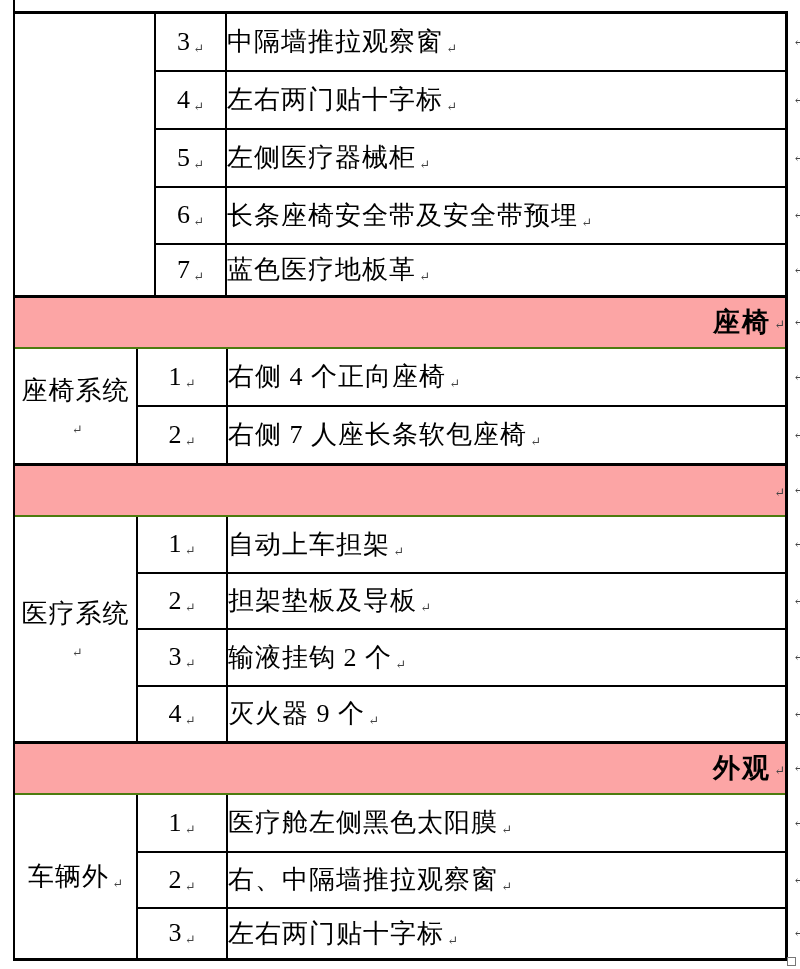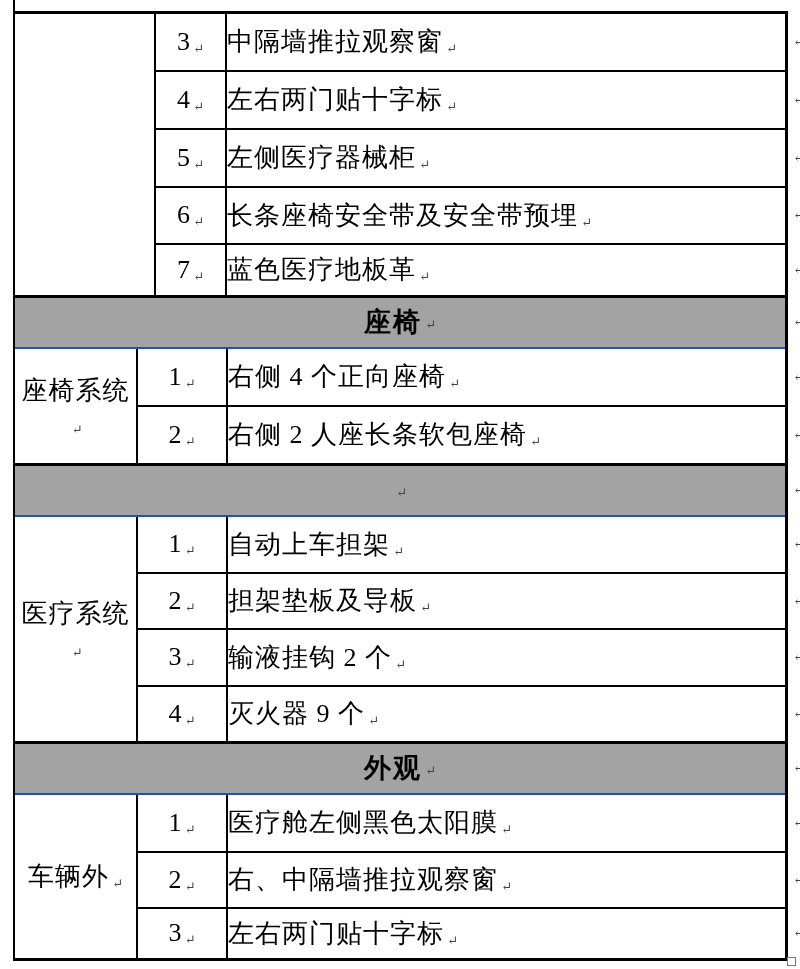--- a/index.html
+++ b/index.html
@@ -34,23 +34,23 @@
   .sec1 tr:nth-child(5){height:51px}
   .sec2 tr{height:57px}
   .sec3 tr{height:56px}
   .sec3 tr:nth-child(3){height:57px}
   .sec3 tr:nth-child(4){height:55px}
   .sec4 tr{height:57px}
   .sec4 tr:nth-child(2){height:56px}
   .sec4 tr:nth-child(3){height:50px}
 
   .hdr{
-    height:49px;background:#a3a3a3;
-    border-top:3px solid #000;border-bottom:2px solid #1d4ed8;
-    display:flex;align-items:center;justify-content:center;
+    height:49px;background:#fca5a5;
+    border-top:3px solid #000;border-bottom:2px solid #4d7c0f;
+    display:flex;align-items:center;justify-content:flex-end;
     font-weight:bold;font-size:27px;letter-spacing:2px;position:relative;
   }
   td.no{text-align:center;font-size:26px;}
   td.desc{font-size:26px;padding-left:8px;letter-spacing:1px;}
   td.cat{text-align:center;font-size:26px;letter-spacing:1px;}
 
   .mark{
     font-size:13px;color:#444;margin-left:3px;letter-spacing:0;
     position:relative;top:3px;font-weight:normal;
   }
@@ -115,21 +115,21 @@
           <col>
         </colgroup>
       <tbody>
           <tr>
         <td class="cat" rowspan="2"><span>座椅系统</span><span class="mark">↵</span></td>
         <td class="no"><span>1</span><span class="mark">↵</span></td>
         <td class="desc"><span>右侧 4 个正向座椅</span><span class="mark">↵</span><span class="edge-mark">↵</span></td>
       </tr>
       <tr>
         <td class="no"><span>2</span><span class="mark">↵</span></td>
-        <td class="desc"><span>右侧 2 人座长条软包座椅</span><span class="mark">↵</span><span class="edge-mark">↵</span></td>
+        <td class="desc"><span>右侧 7 人座长条软包座椅</span><span class="mark">↵</span><span class="edge-mark">↵</span></td>
       </tr>
     </tbody>
       </table>
 
     <div class="hdr">
         <span class="mark">↵</span>
       <span class="edge-mark">↵</span>
     </div>
 
     <table class="sec secN sec3 after-hdr">

